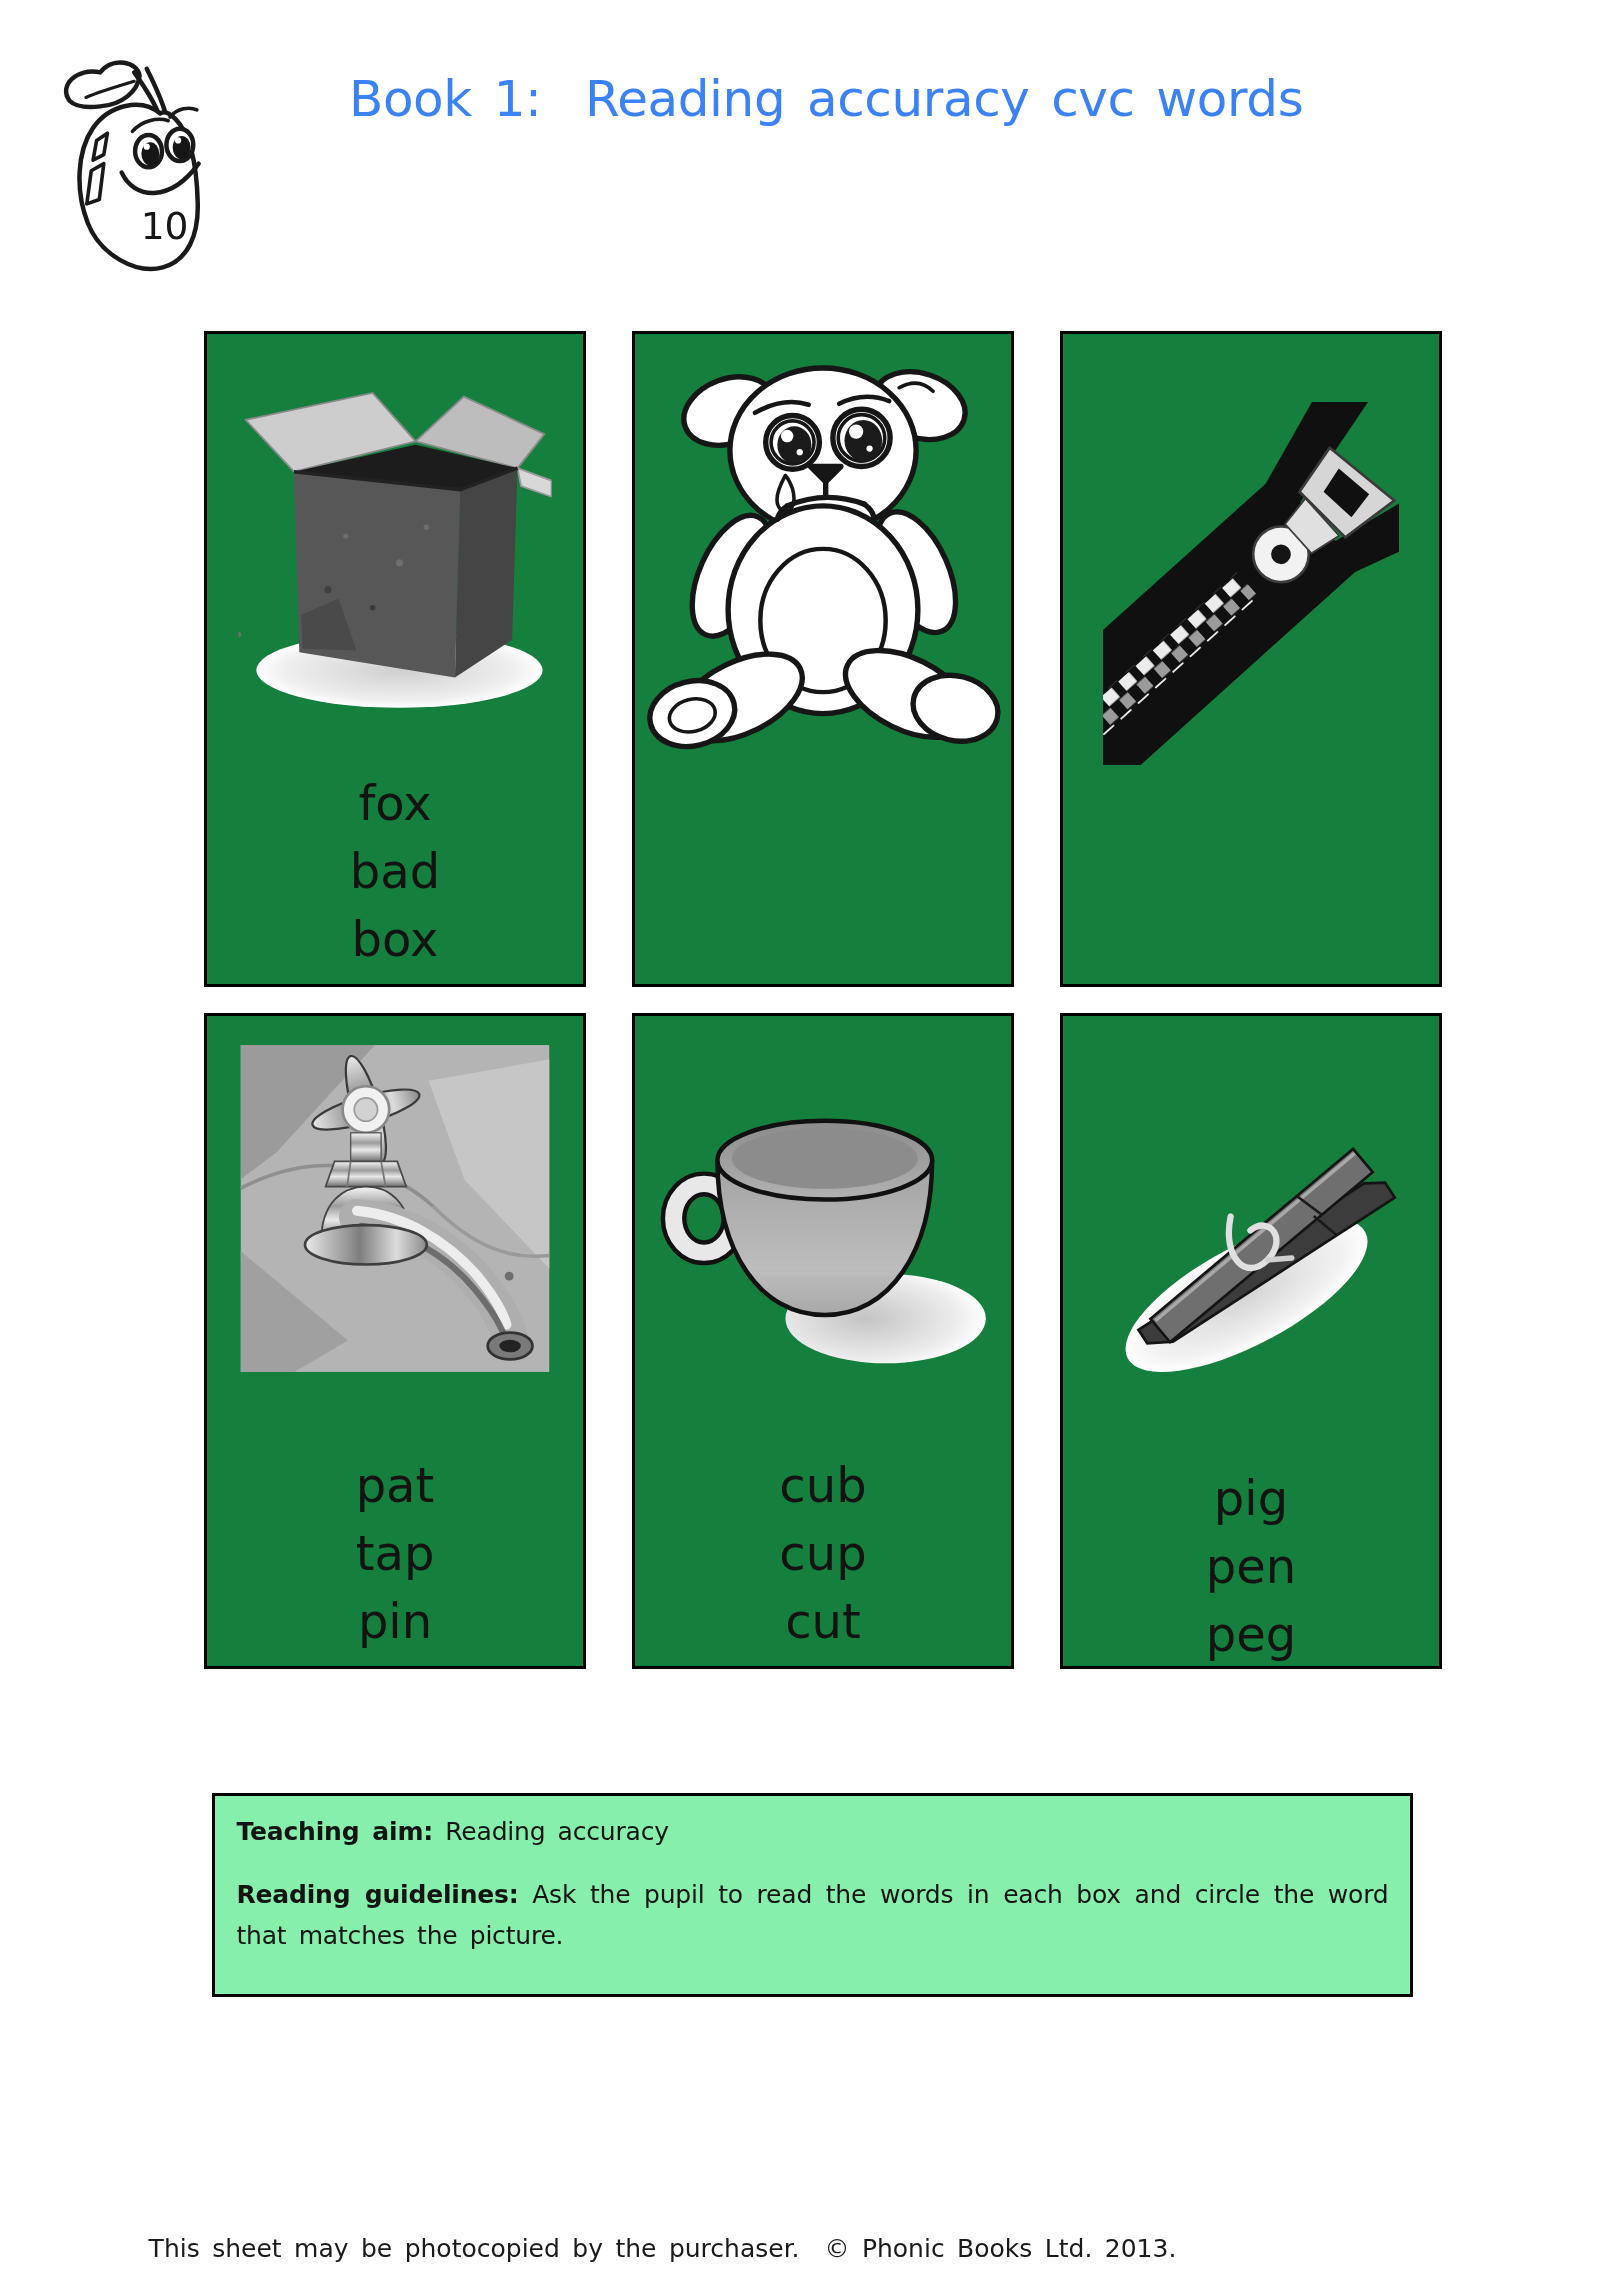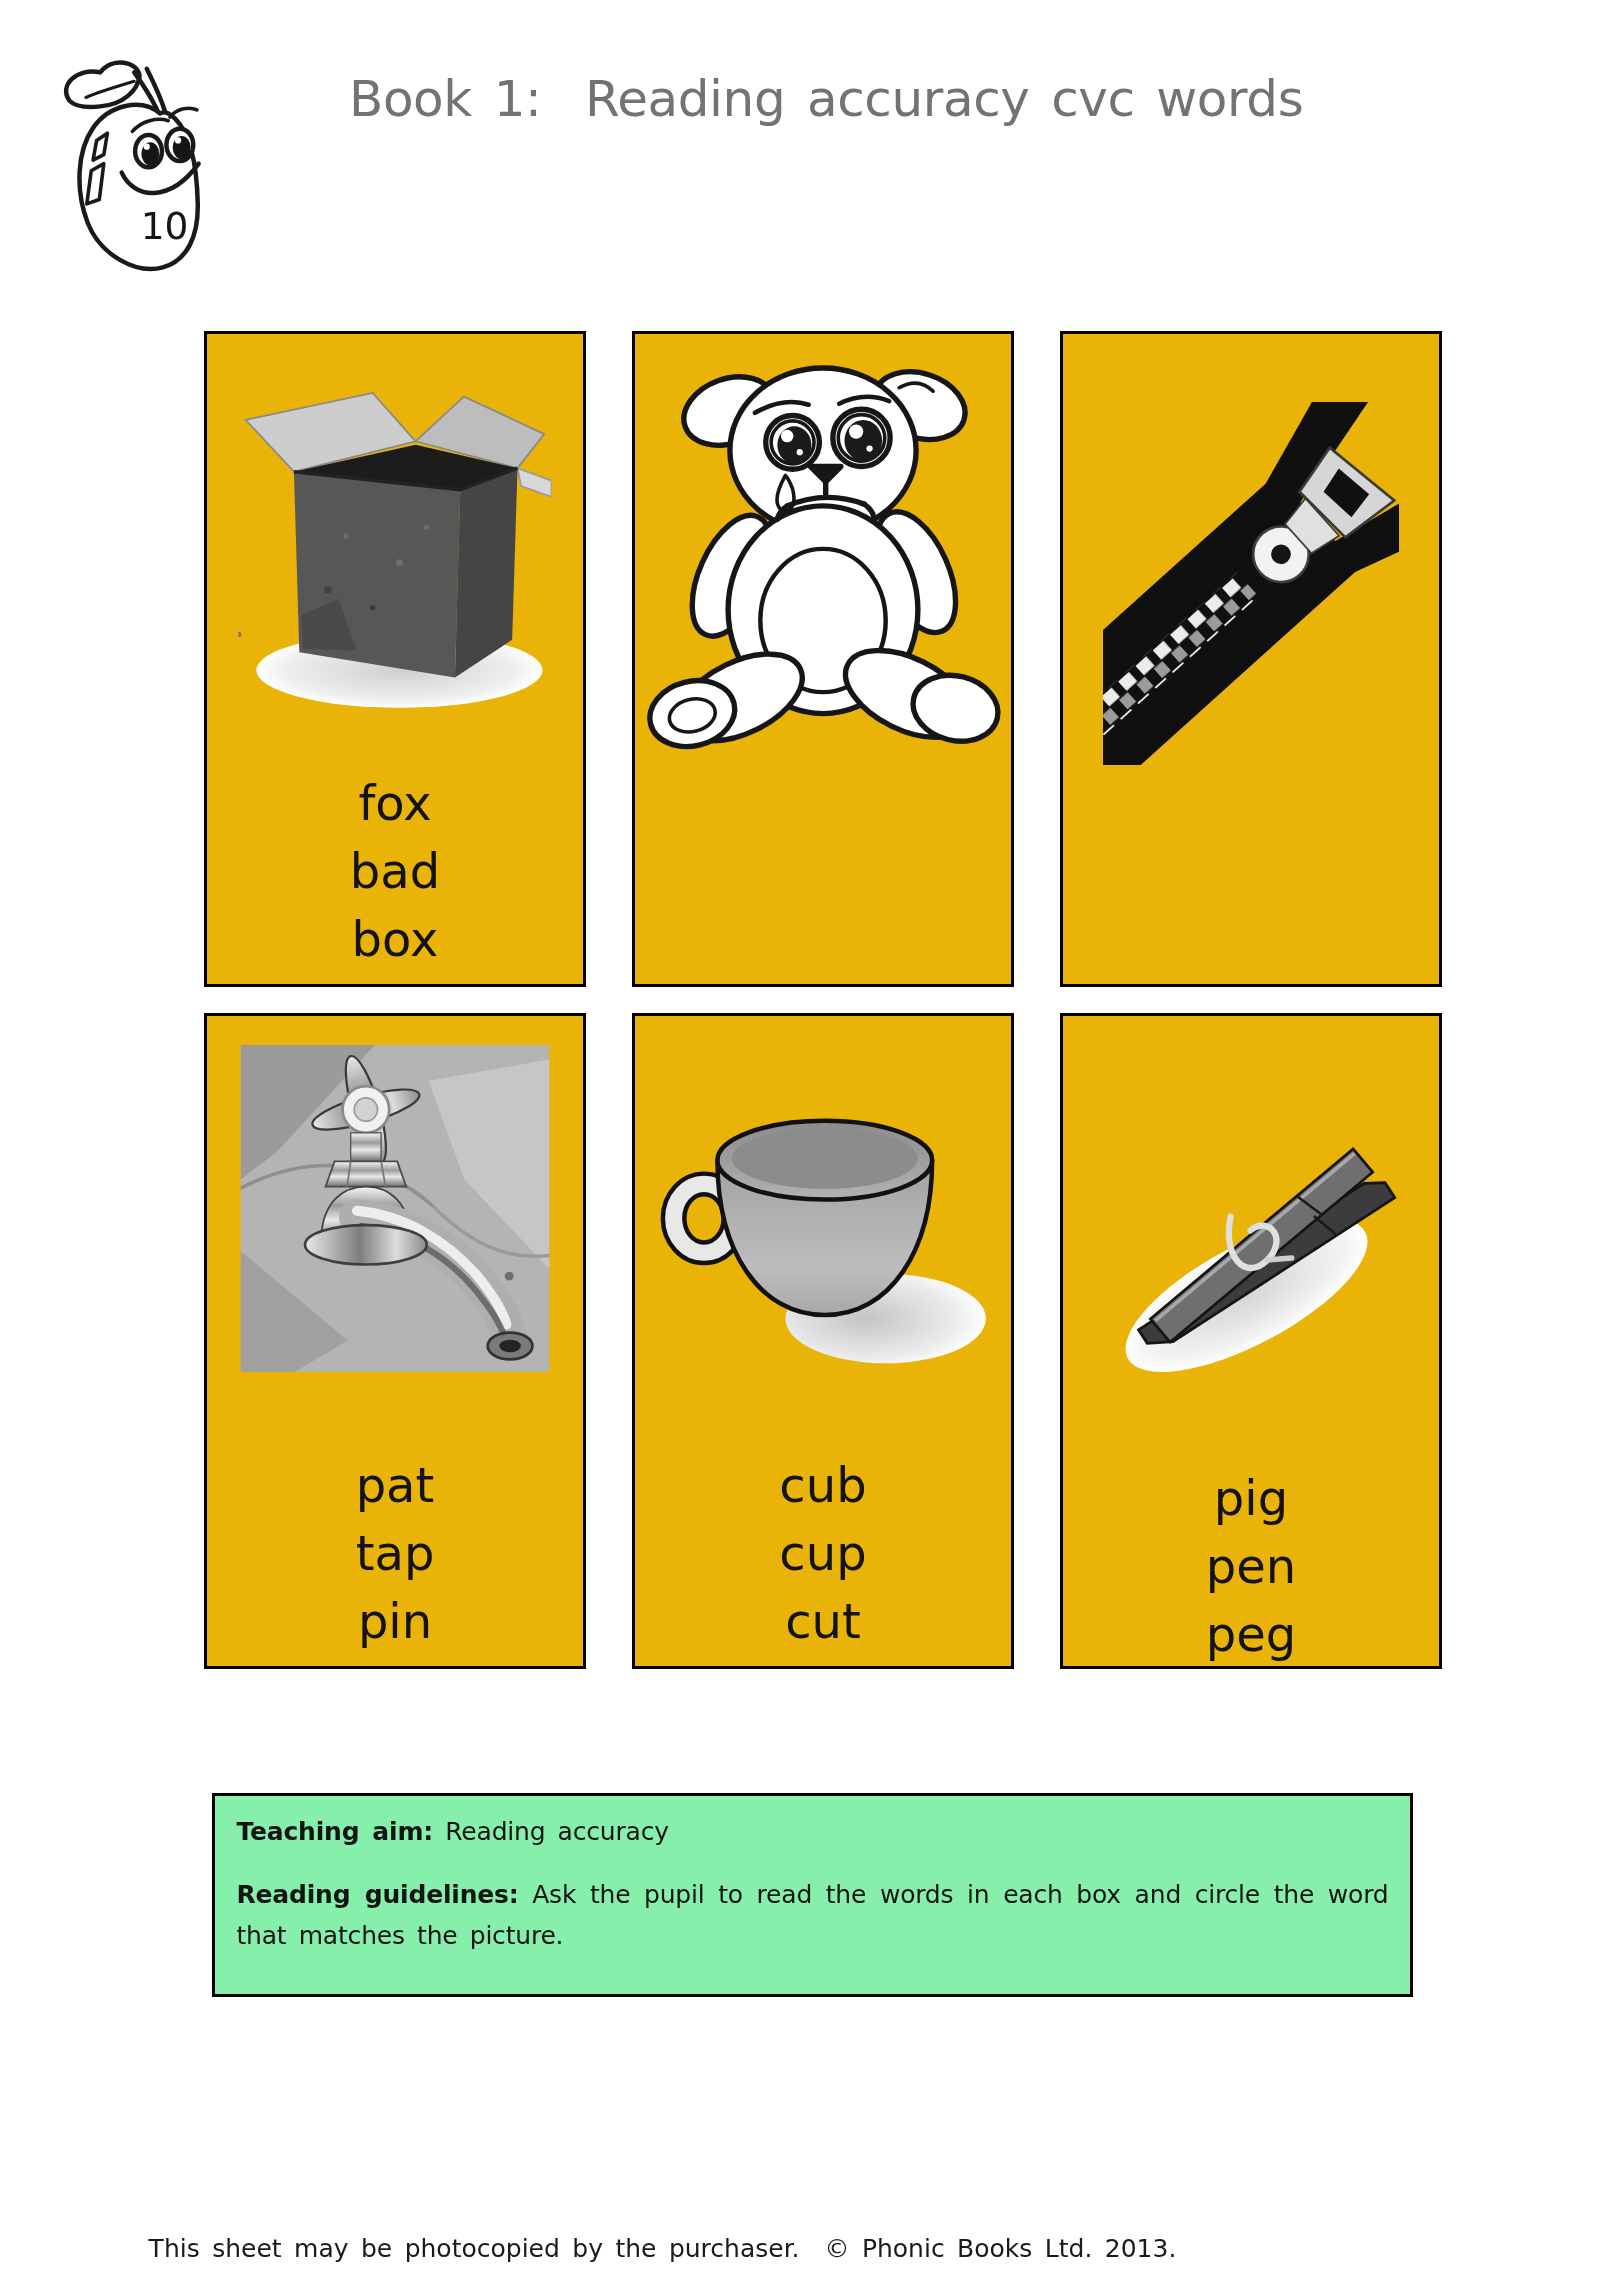--- a/index.html
+++ b/index.html
@@ -4,29 +4,29 @@
 <style>
   html,body{margin:0;padding:0;}
   body{
     width:1621px;height:2293px;background:#ffffff;position:relative;
     font-family:"DejaVu Sans","Liberation Sans",sans-serif;color:#141414;overflow:hidden;
   }
   .abs{position:absolute;}
   #apple-logo{left:34px;top:31px;width:170px;height:251px;}
   #page-title{
     left:349px;top:70px;font-size:50px;letter-spacing:-0.4px;word-spacing:6.3px;
-    white-space:pre;color:#737373;
+    white-space:pre;color:#3b82f6;
   }
   #cards-grid{
     left:204px;top:331px;display:grid;
     grid-template-columns:repeat(3,382px);grid-template-rows:656px 656px;
     column-gap:46px;row-gap:26px;
   }
   .card{
-    border:3.6px solid #000;box-sizing:border-box;background:#eab308;
+    border:3.6px solid #000;box-sizing:border-box;background:#15803d;
     display:flex;flex-direction:column;align-items:center;
   }
   .card-image{position:relative;flex:0 0 435px;width:100%;}
   .card-image svg{position:absolute;left:50%;transform:translateX(-50%);}
   .card-words{text-align:center;font-size:48px;line-height:68px;color:#131313;}
   .words-low{transform:translateY(13.4px);}
   #teaching-box{
     left:212px;top:1793px;width:1201px;height:204px;border:3.6px solid #000;
     box-sizing:border-box;padding:15px 21.5px;background:#86efac;
   }

